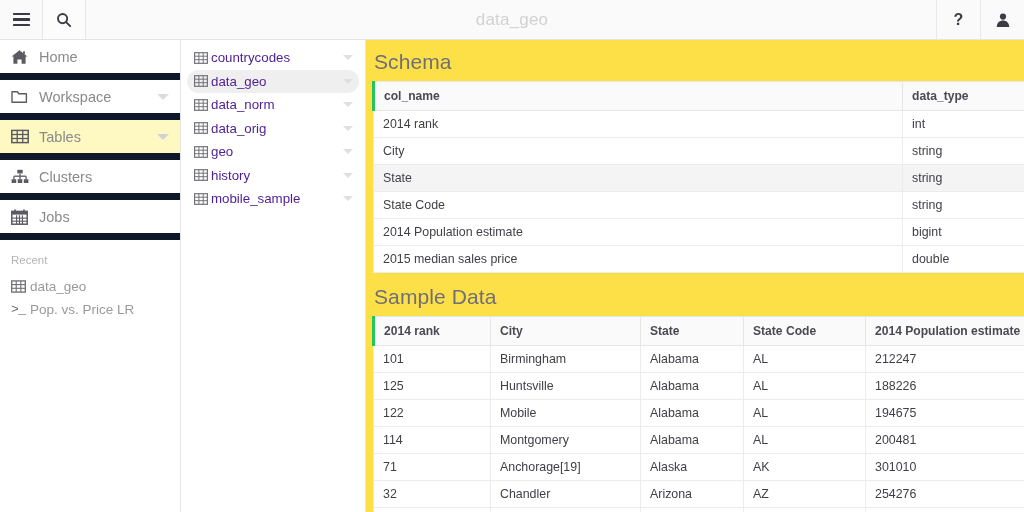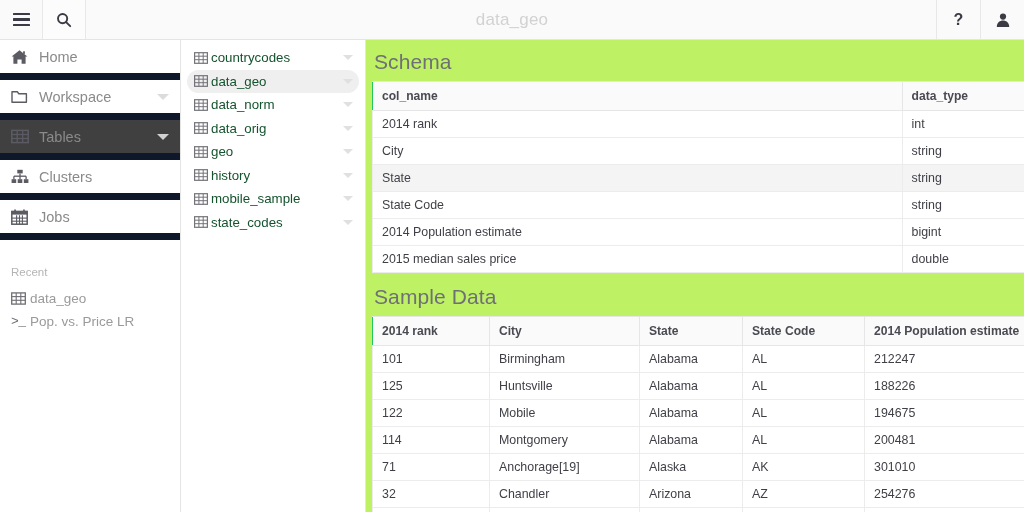--- a/index.html
+++ b/index.html
@@ -57,65 +57,65 @@
     display: flex; flex-direction: column;
   }
   .nav-item {
     height: 40px; flex: 0 0 40px;
     display: flex; align-items: center;
     padding: 0 11px;
     border-bottom: 7px solid #0f172a;
     color: #8a8a8a; font-size: 14.5px;
     cursor: pointer; position: relative;
   }
-  .nav-item.active { background: #404040; }
+  .nav-item.active { background: #fef9c3; }
   .nav-ico {
     width: 21px; flex: 0 0 21px; display: flex; align-items: center; justify-content: flex-start;
     color: #5b5b63; margin-right: 7px;
   }
   .nav-label { flex: 1 1 auto; white-space: nowrap; }
   .nav-chev { width: 0; height: 0; border-left: 6px solid transparent; border-right: 6px solid transparent;
               border-top: 6px solid #dcdcdc; margin-left: auto; }
   .nav-item.active .nav-chev { border-top-color: #d2d2d2; }
 
   .recent-wrap { padding: 14px 11px 0 11px; }
-  .recent-label { font-size: 11.5px; color: #b4b4b4; margin-bottom: 9px; margin-top: 12px; }
+  .recent-label { font-size: 11.5px; color: #b4b4b4; margin-bottom: 9px; }
   .recent-item {
     display: flex; align-items: center; font-size: 13.5px; color: #9a9a9a;
     height: 23px; cursor: pointer;
   }
   .recent-item .r-ico { width: 19px; flex: 0 0 19px; color: #6e6e74; display: flex; align-items: center; }
   .prompt-ico { font-family: "Liberation Mono", monospace; font-size: 13px; color: #6e6e74; letter-spacing: -.5px; }
 
   
   .tablist {
     width: 185px; flex: 0 0 185px;
     background: #ffffff;
     border-right: 1px solid #e4e4e4;
     padding: 6px 6px 0 6px;
   }
   .tl-item {
     display: flex; align-items: center;
     height: 23.5px; padding: 0 6px 0 7px;
     border-radius: 12px;
-    font-size: 13.3px; color: #14532d;
+    font-size: 13.3px; color: #4c1d95;
     cursor: pointer;
   }
   .tl-item.selected { background: #efefef; }
   .tl-ico { width: 17px; flex: 0 0 17px; color: #73737a; display: flex; align-items: center; }
   .tl-name { flex: 1 1 auto; white-space: nowrap; overflow: hidden; text-overflow: ellipsis; }
   .tl-chev {
     width: 0; height: 0; border-left: 5px solid transparent; border-right: 5px solid transparent;
     border-top: 5px solid #e0e0e0; margin-left: 6px; flex: 0 0 auto;
   }
 
   
   .main {
     flex: 1 1 auto; min-width: 0;
-    background: #bef264;
+    background: #fde047;
     padding: 10px 0 8px 6px;
     overflow: hidden;
   }
   .sec-title {
     font-size: 21px; color: #6f6f77; font-weight: 400;
     padding: 0 0 7px 2px; letter-spacing: .1px;
   }
   .sec-title.second { padding-top: 12px; }
 
   table.grid {
@@ -128,21 +128,21 @@
     background: #fafafa;
     color: #4a4a52;
     font-weight: 700;
     text-align: left;
     padding: 7px 9px;
     border: 1px solid #e6e6e6;
     border-left: none;
     white-space: nowrap;
     font-size: 12.1px;
   }
-  table.grid th:first-child { border-left: 1px solid #22c55e; margin-left: 48px; }
+  table.grid th:first-child { border-left: 3px solid #22c55e; margin-left: 48px; }
   table.grid td {
     color: #3f3f47;
     padding: 6px 9px;
     border: 1px solid #ececec;
     border-left: none;
     background: #ffffff;
     white-space: nowrap;
     overflow: hidden;
     text-overflow: ellipsis;
   }
@@ -389,33 +389,20 @@
             <line x1="0.6" y1="4.2" x2="13.4" y2="4.2" stroke="#73737a" stroke-width="1"></line>
             <line x1="0.6" y1="7.7" x2="13.4" y2="7.7" stroke="#73737a" stroke-width="1"></line>
             <line x1="4.9" y1="0.7" x2="4.9" y2="11.3" stroke="#73737a" stroke-width="1"></line>
             <line x1="9.2" y1="0.7" x2="9.2" y2="11.3" stroke="#73737a" stroke-width="1"></line>
           </svg>
         </span>
         <span class="tl-name">mobile_sample</span>
         <span class="tl-chev"></span>
       </div>
 
-      <div class="tl-item">
-        <span class="tl-ico">
-          <svg width="14" height="12" viewBox="0 0 14 12">
-            <rect x="0.6" y="0.7" width="12.8" height="10.6" fill="none" stroke="#73737a" stroke-width="1.2"></rect>
-            <line x1="0.6" y1="4.2" x2="13.4" y2="4.2" stroke="#73737a" stroke-width="1"></line>
-            <line x1="0.6" y1="7.7" x2="13.4" y2="7.7" stroke="#73737a" stroke-width="1"></line>
-            <line x1="4.9" y1="0.7" x2="4.9" y2="11.3" stroke="#73737a" stroke-width="1"></line>
-            <line x1="9.2" y1="0.7" x2="9.2" y2="11.3" stroke="#73737a" stroke-width="1"></line>
-          </svg>
-        </span>
-        <span class="tl-name">state_codes</span>
-        <span class="tl-chev"></span>
-      </div>
     </div>
 
     <div class="main">
 
       <div class="sec-title">Schema</div>
 
       <table class="grid schema">
         <colgroup>
             <col class="c1">
             <col class="c2">

